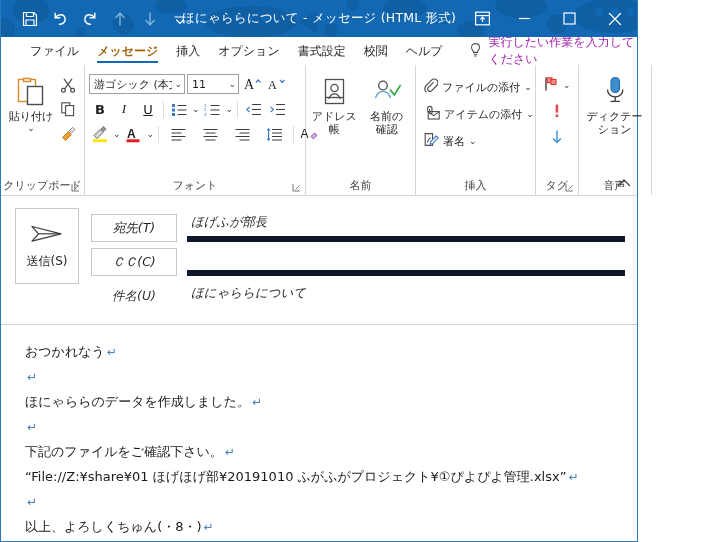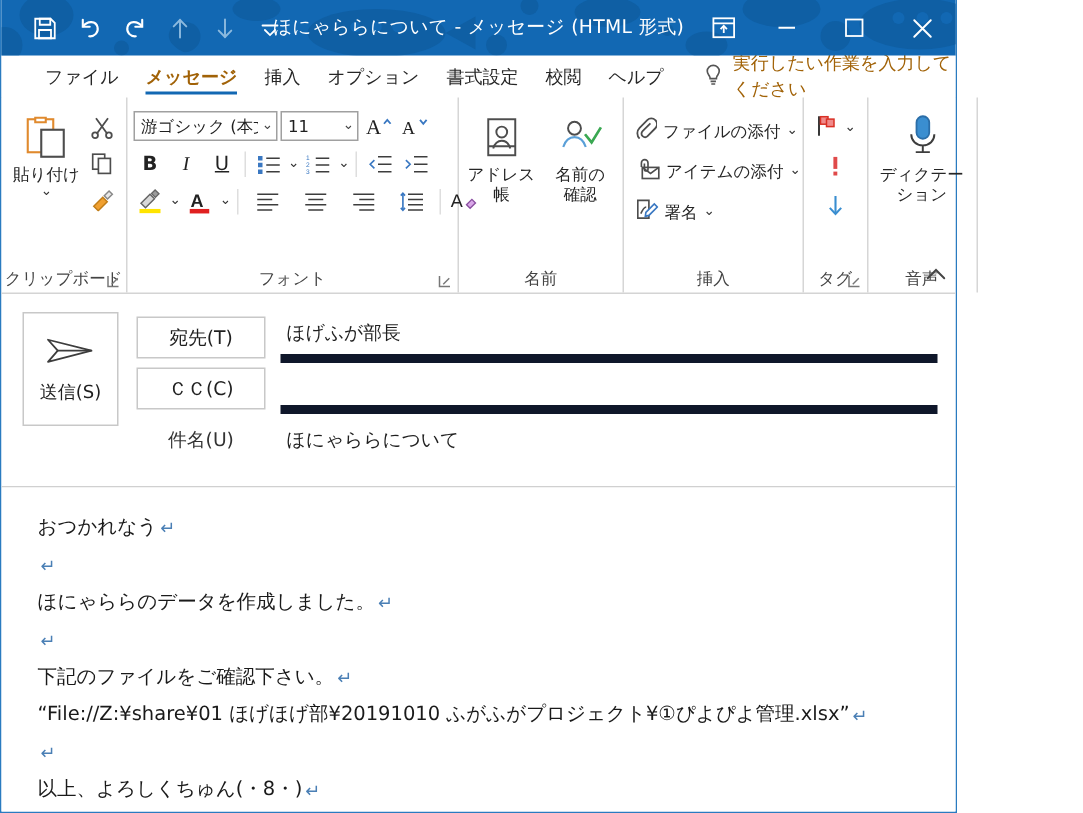--- a/index.html
+++ b/index.html
@@ -87,21 +87,21 @@
   }
   .tab.active { color: #a16207; font-weight: bold; }
   .tab.active::after {
     content: "";
     position: absolute; left: 9px; right: 9px; bottom: 2px;
     height: 2px; background: #1268b3;
   }
   .tellme {
     display: flex; align-items: center; gap: 6px;
     margin-left: 16px;
-    color: #a16207;
+    color: #a21caf;
     font-size: 12px;
   }
 
   
   .ribbon {
     flex: 0 0 130px;
     height: 130px;
     position: relative;
     background: #ffffff;
     border-bottom: 1px solid #d4d4d4;
@@ -206,21 +206,21 @@
     box-sizing: border-box;
     border: 1px solid #c8c8c8;
     display: flex; flex-direction: column;
     align-items: center; justify-content: center;
     gap: 5px;
     margin-right: 12px;
     background: #fff;
   }
   .sendbtn .cap { font-size: 12px; }
   .fields { flex: 1 1 auto; display: flex; flex-direction: column; }
-  .frow2 { display: flex; align-items: center; height: 34px; }
+  .frow2 { display: flex; align-items: flex-end; height: 34px; font-style: italic; }
   .fbtn {
     width: 86px; height: 28px;
     box-sizing: border-box;
     border: 1px solid #c8c8c8;
     background: #fff;
     display: flex; align-items: center; justify-content: center;
     font-size: 12.5px;
     margin-right: 10px;
   }
   .flabel {

